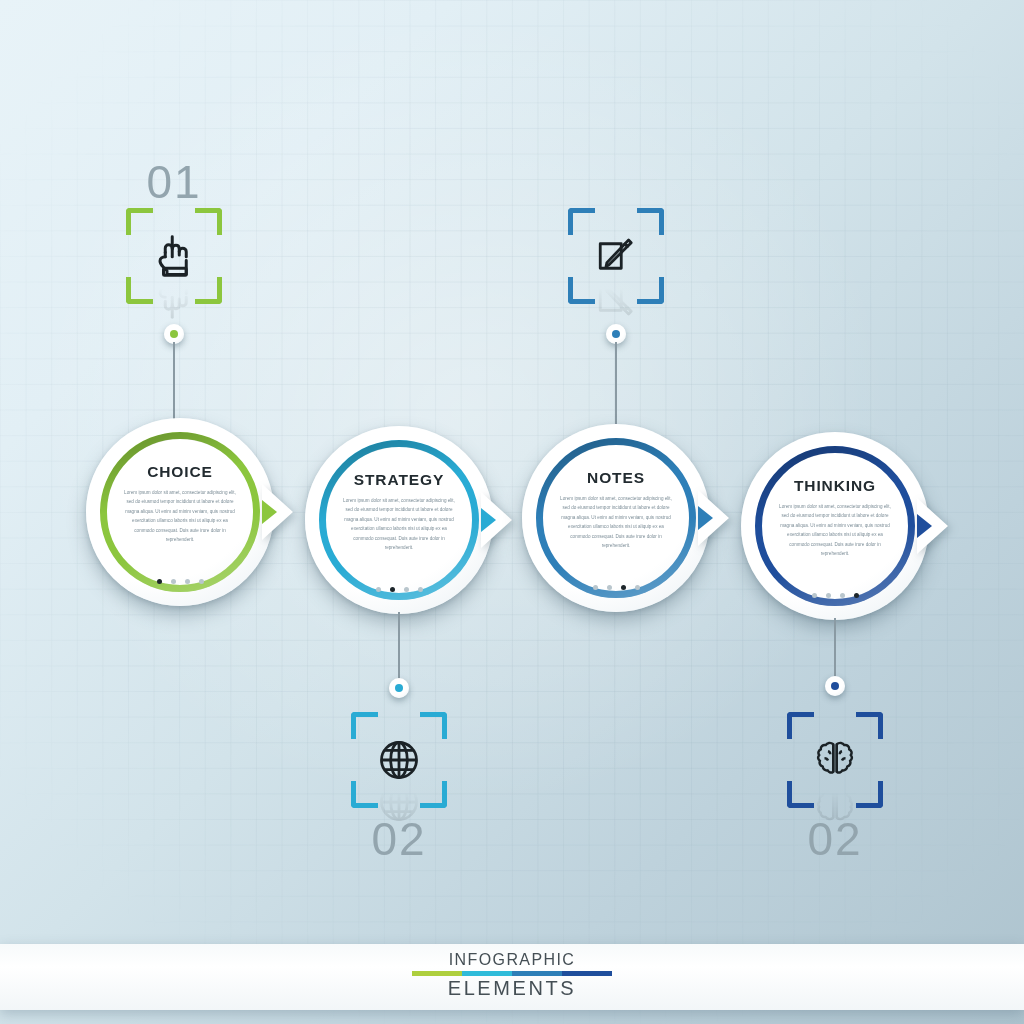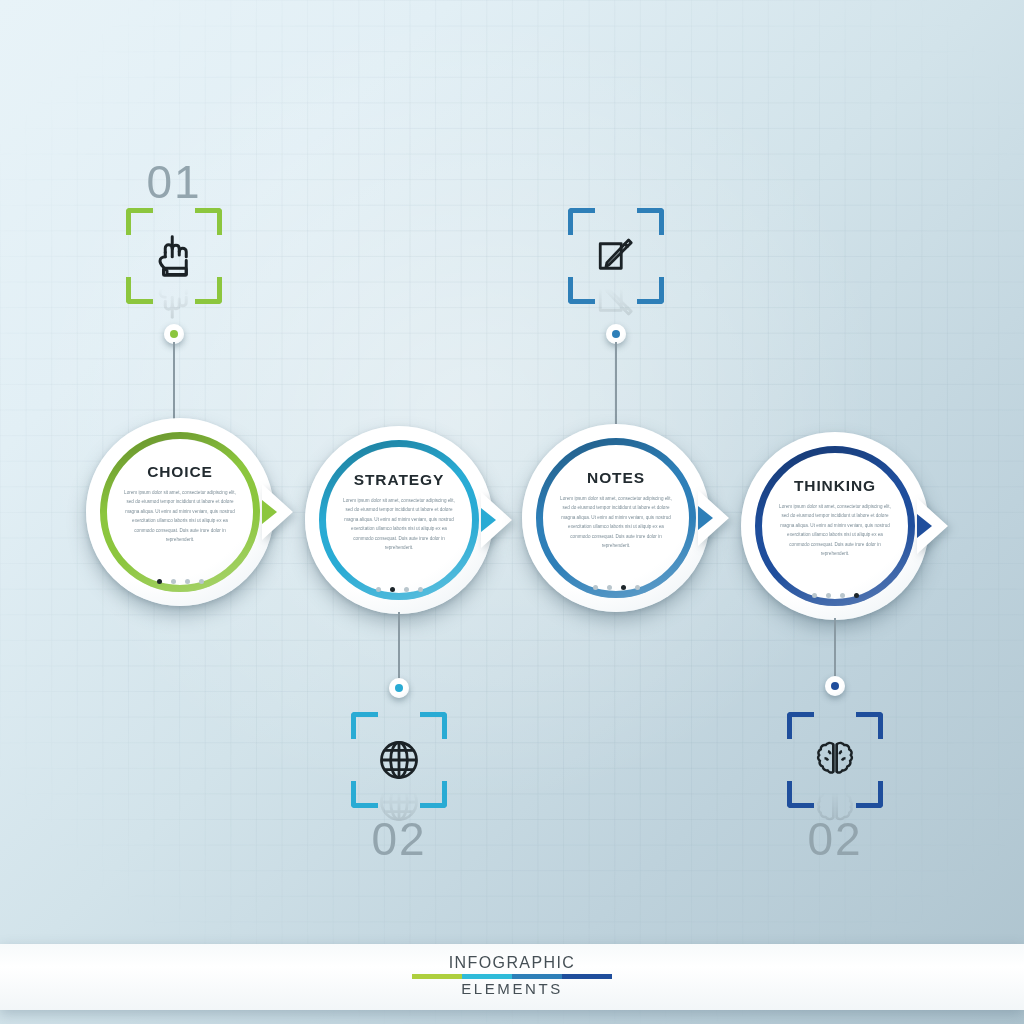--- a/index.html
+++ b/index.html
@@ -121,21 +121,21 @@
   #band{
     position:absolute;left:0;right:0;bottom:14px;height:66px;
     background:linear-gradient(to bottom,#f7fafb 0%,#ffffff 35%,#f2f6f8 100%);
     box-shadow:0 4px 12px rgba(70,95,110,.28);
     display:flex;align-items:center;justify-content:center;
   }
   #band .wrap{text-align:center;transform:translateY(-1px);}
   #band .l1{font-size:16px;letter-spacing:1.4px;color:#454f55;line-height:1.05;}
   #band .bar{height:5px;width:200px;margin:2px auto 1px;display:flex;}
   #band .bar span{flex:1;display:block;}
-  #band .l2{font-size:15px;letter-spacing:2.6px;color:#454f55;}
+  #band .l2{font-size:20px;letter-spacing:2.6px;color:#454f55;}
 
   
   #wm{
     position:absolute;left:0;top:0;width:100%;height:100%;
     display:flex;align-items:center;justify-content:center;pointer-events:none;
   }
   #wm .t{
     font-size:54px;color:rgba(120,140,152,.22);letter-spacing:6px;
     transform:translate(60px,40px);
     font-family:"DejaVu Sans",sans-serif;

